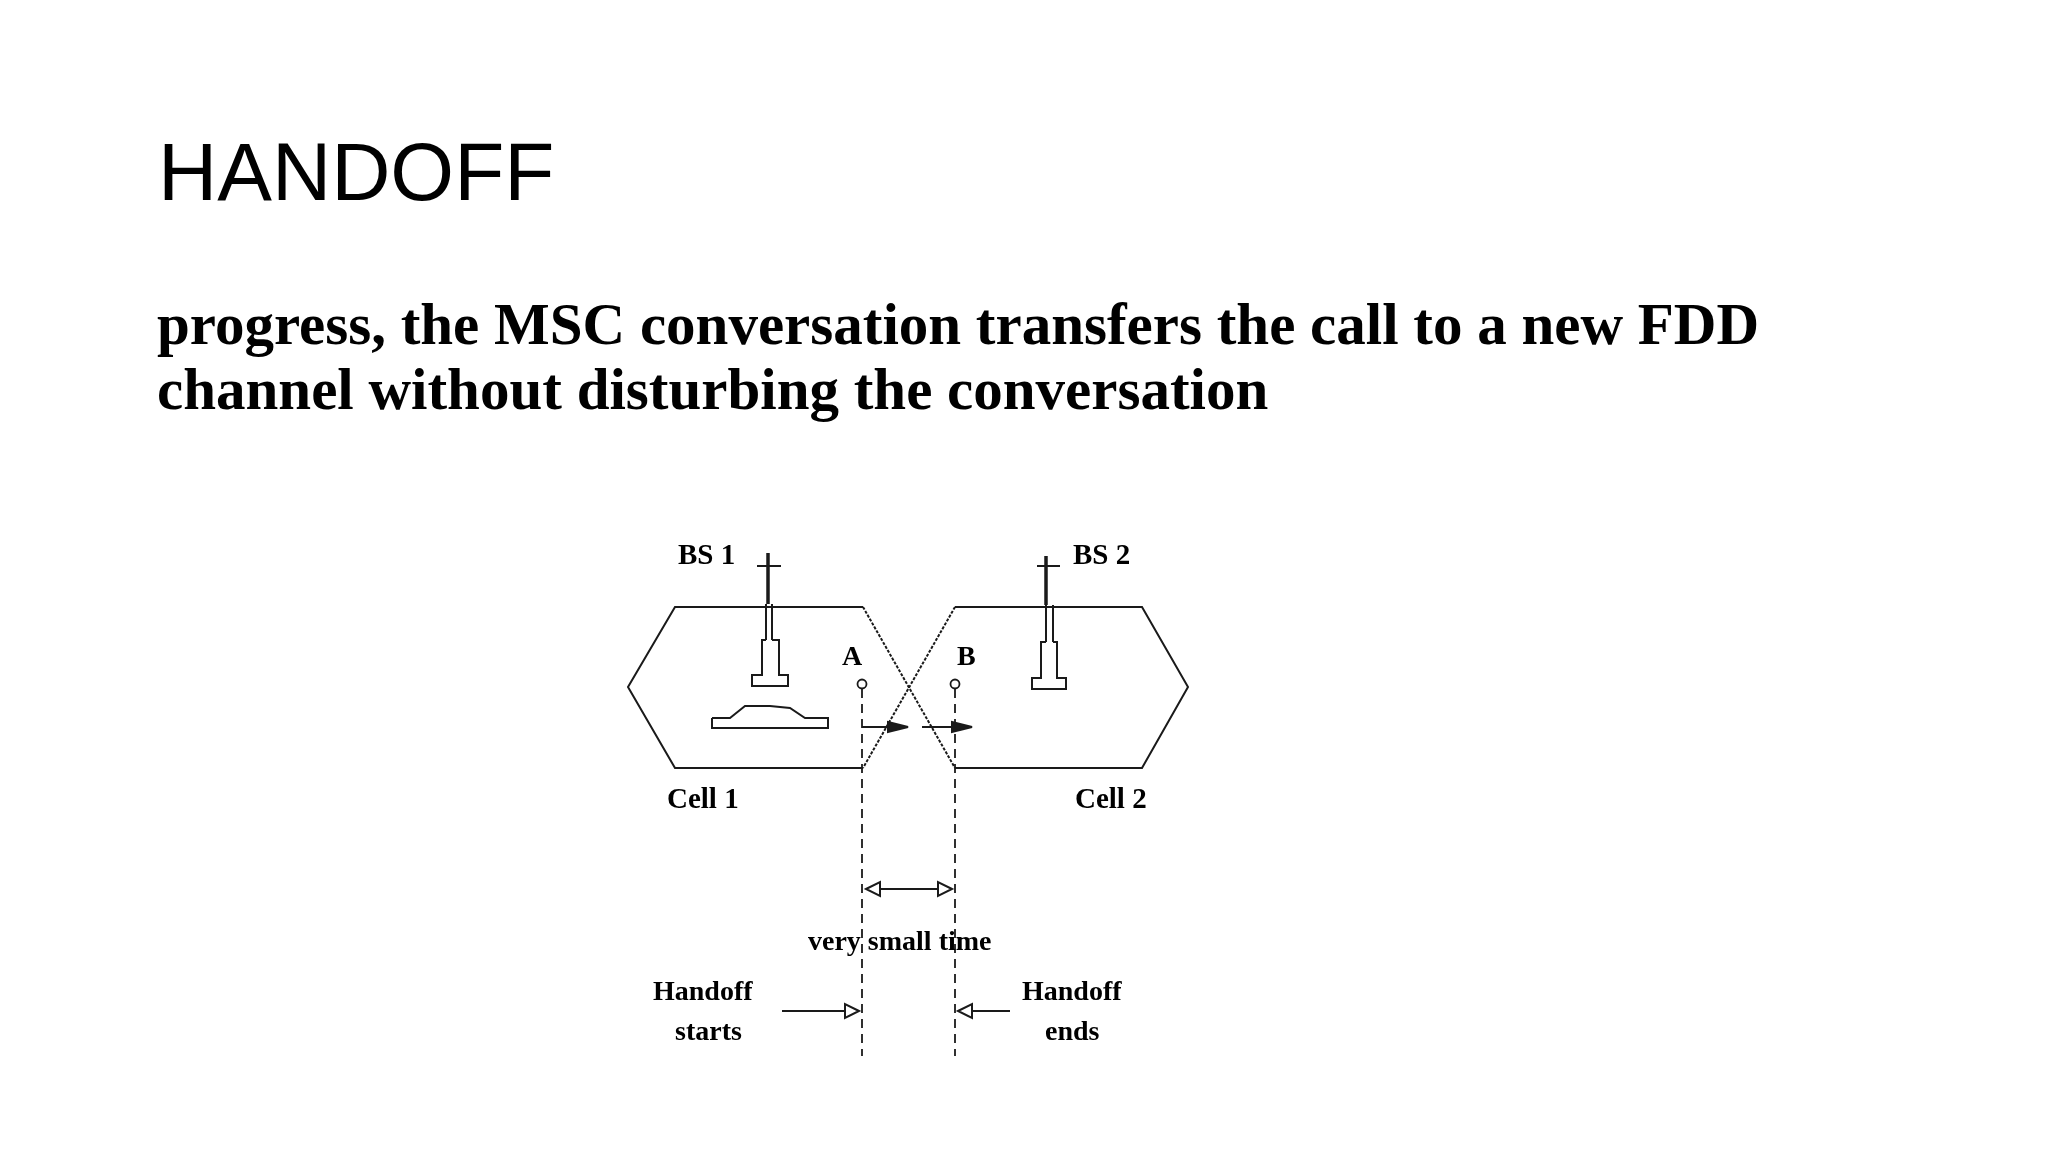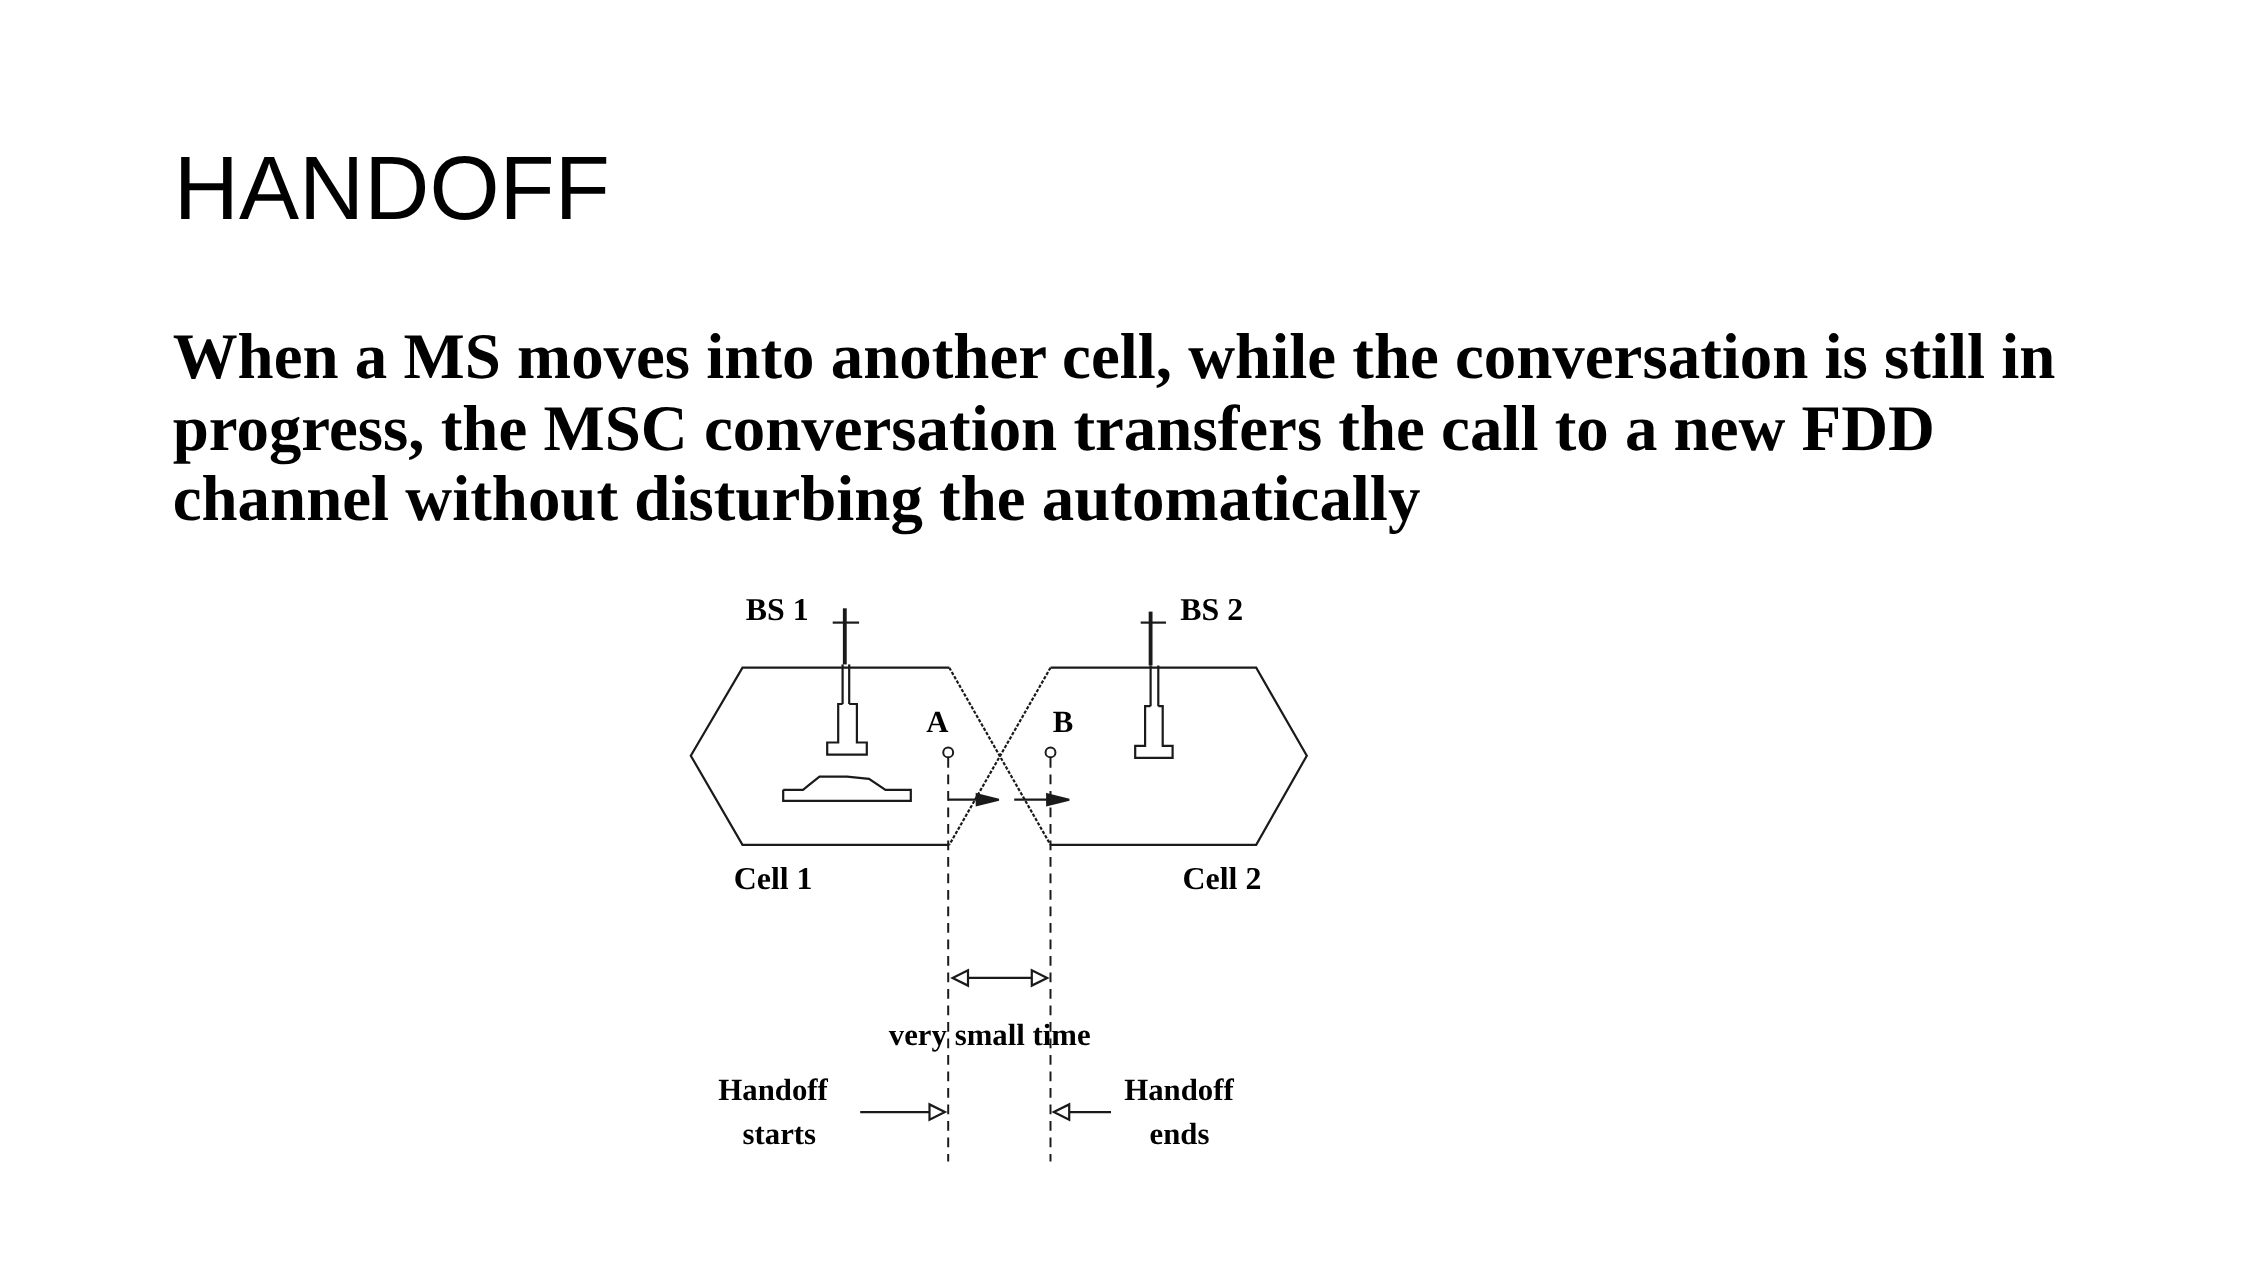--- a/index.html
+++ b/index.html
@@ -54,23 +54,22 @@
   }
   .lbl-lg { font-size: 29px; }
   .lbl-md { font-size: 28px; }
 </style>
 </head>
 <body>
 
 <h1 class="slide-title">HANDOFF</h1>
 
 <div class="slide-body">
-  <span>When a MS moves into another cell, while the conversation is still in</span>
   <span>progress, the MSC conversation transfers the call to a new FDD</span>
-  <span>channel without disturbing the automatically</span>
+  <span>channel without disturbing the conversation</span>
 </div>
 
 <svg class="diagram" viewBox="0 0 2048 1152" width="2048" height="1152" xmlns="http://www.w3.org/2000/svg">
 
   <g fill="none" stroke="#1a1a1a" stroke-width="2">
     <polyline points="863,607 675,607 628,687 675,768 863,768"></polyline>
 
     <line x1="863" y1="607" x2="955" y2="768" stroke-dasharray="3,1.5"></line>
   </g>
 

